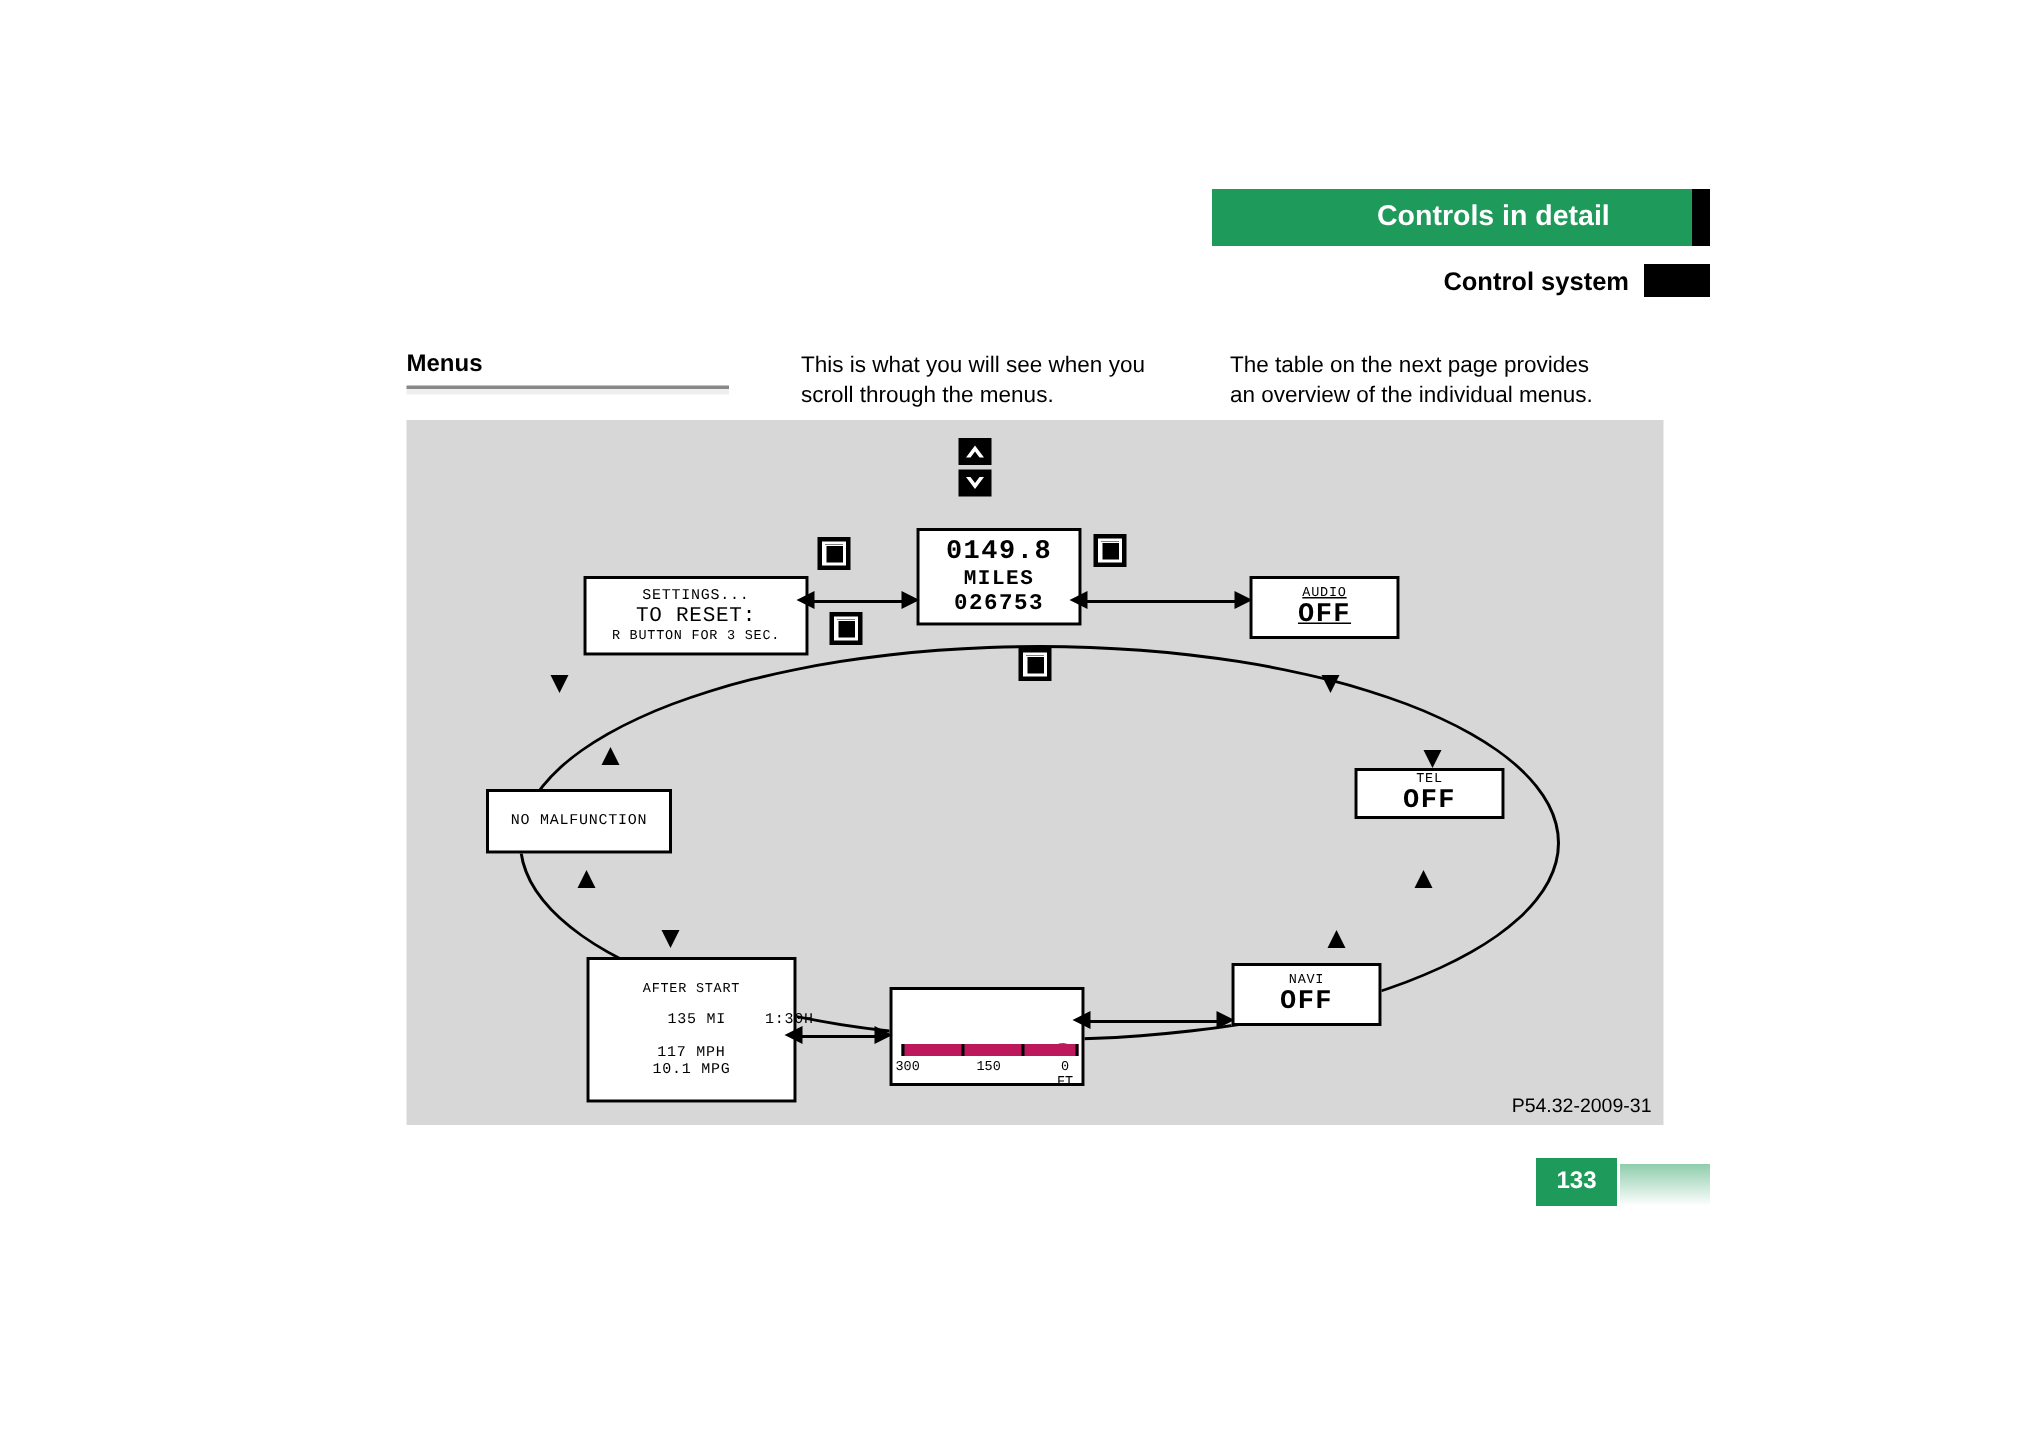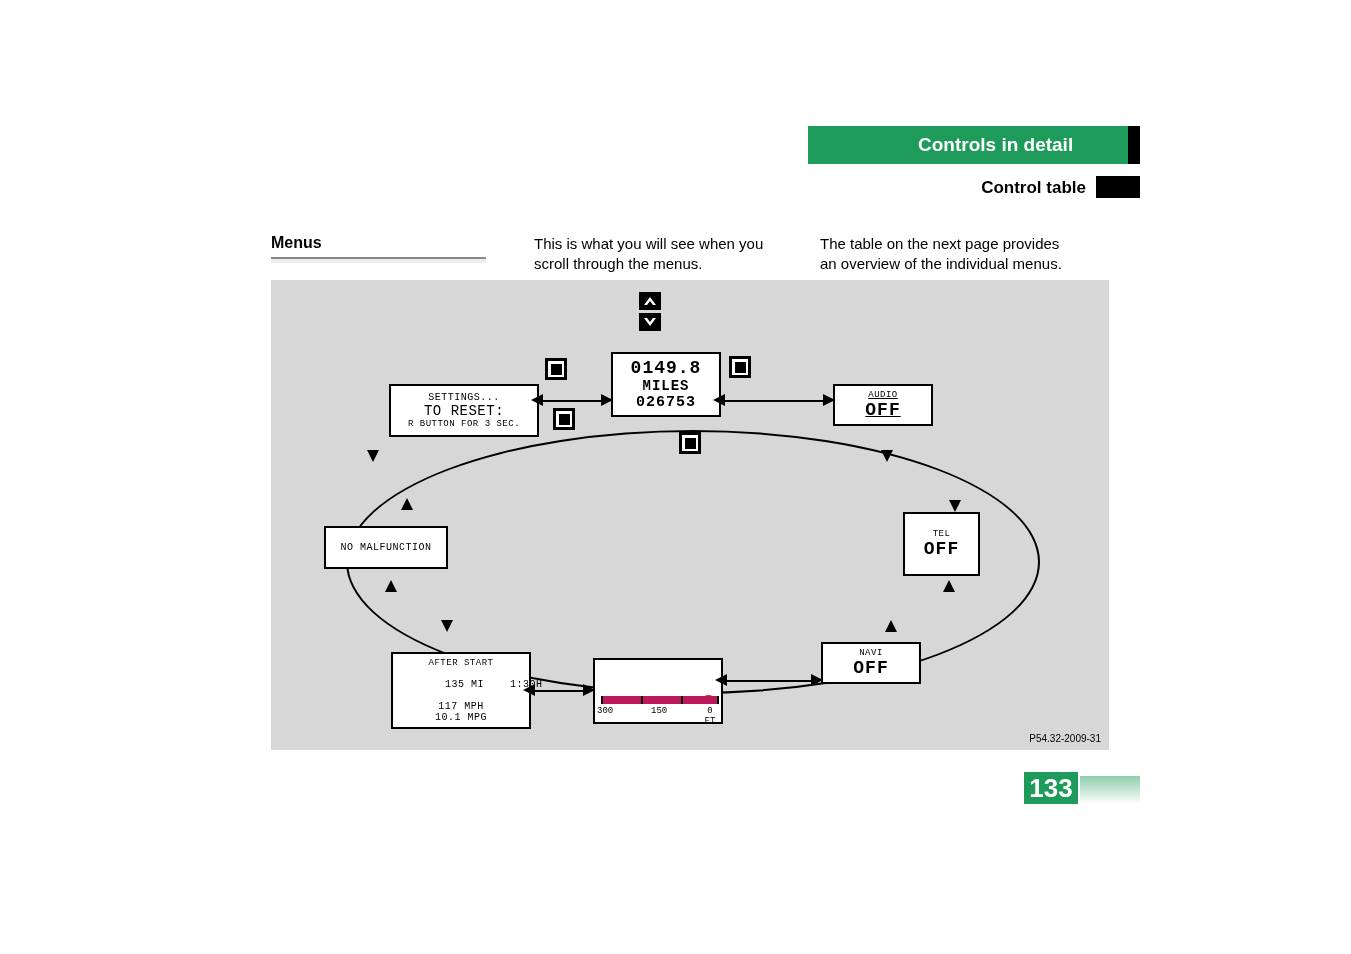--- a/index.html
+++ b/index.html
@@ -98,21 +98,21 @@
     top: 280px;
     left: 271px;
     width: 838px;
     height: 470px;
     background: #d7d7d7;
   }
   .fig-caption {
     position: absolute;
     bottom: 6px;
     right: 8px;
-    font-size: 10px;
+    font-size: 13px;
     color: #000;
   }
   
   .screen {
     position: absolute;
     background: #ffffff;
     border: 2px solid #000;
     font-family: "Courier New", monospace;
     text-align: center;
     box-sizing: border-box;
@@ -183,21 +183,21 @@
   
   .page-number {
     position: absolute;
     top: 772px;
     left: 1024px;
     width: 54px;
     height: 32px;
     background: #1e9b5a;
     color: #ffffff;
     font-weight: bold;
-    font-size: 26px;
+    font-size: 16px;
     display: flex;
     align-items: center;
     justify-content: center;
   }
   .page-number-sh {
     position: absolute;
     top: 776px;
     left: 1080px;
     width: 60px;
     height: 28px;
@@ -226,21 +226,21 @@
 </head>
 <body>
 
 <div class="page">
 
   <div class="header-tab-1">
     <span>Controls in detail</span>
   </div>
   <div class="header-tab-1-black"></div>
 
-  <div class="header-tab-2">Control table</div>
+  <div class="header-tab-2">Control system</div>
   <div class="header-tab-2-black"></div>
 
   <div class="section-title">Menus</div>
   <div class="section-rule"></div>
 
   <div class="col-text-1">This is what you will see when you scroll through the menus.</div>
   <div class="col-text-2">The table on the next page provides an overview of the individual menus.</div>
 
   <div class="figure">
 
@@ -276,31 +276,31 @@
 
     <div class="screen" style="left:562px; top:104px; width:100px; padding:4px 0;text-decoration:underline;">
       <span class="line hdr-small">AUDIO</span>
       <span class="line bignum">OFF</span>
     </div>
 
     <div class="screen" style="left:53px; top:246px; width:124px; padding:14px 0;">
       <span class="line smalltxt">NO MALFUNCTION</span>
     </div>
 
-    <div class="screen" style="left:632px; top:232px; width:77px; padding:15px 0;">
+    <div class="screen" style="left:632px; top:232px; width:100px; padding:0 0;">
       <span class="line hdr-small">TEL</span>
       <span class="line bignum">OFF</span>
     </div>
 
     <div class="screen" style="left:550px; top:362px; width:100px; padding:4px 0;">
       <span class="line hdr-small">NAVI</span>
       <span class="line bignum">OFF</span>
     </div>
 
-    <div class="screen stack-shadow" style="left:120px; top:372px; width:140px; padding:4px 0;">
+    <div class="screen stack-shadow" style="left:120px; top:358px; width:140px; padding:14px 0;">
       <span class="line hdr-small">AFTER START</span>
       <span class="line smalltxt">
         <span>135 MI</span>    <span>1:30H</span>
       </span>
       <span class="line smalltxt">117 MPH</span>
       <span class="line smalltxt">10.1 MPG</span>
     </div>
 
     <div class="screen stack-shadow" style="left:322px; top:378px; width:130px; height:66px;">
       <div class="car-icon" style="right:6px; top:30px;">🚗</div>

